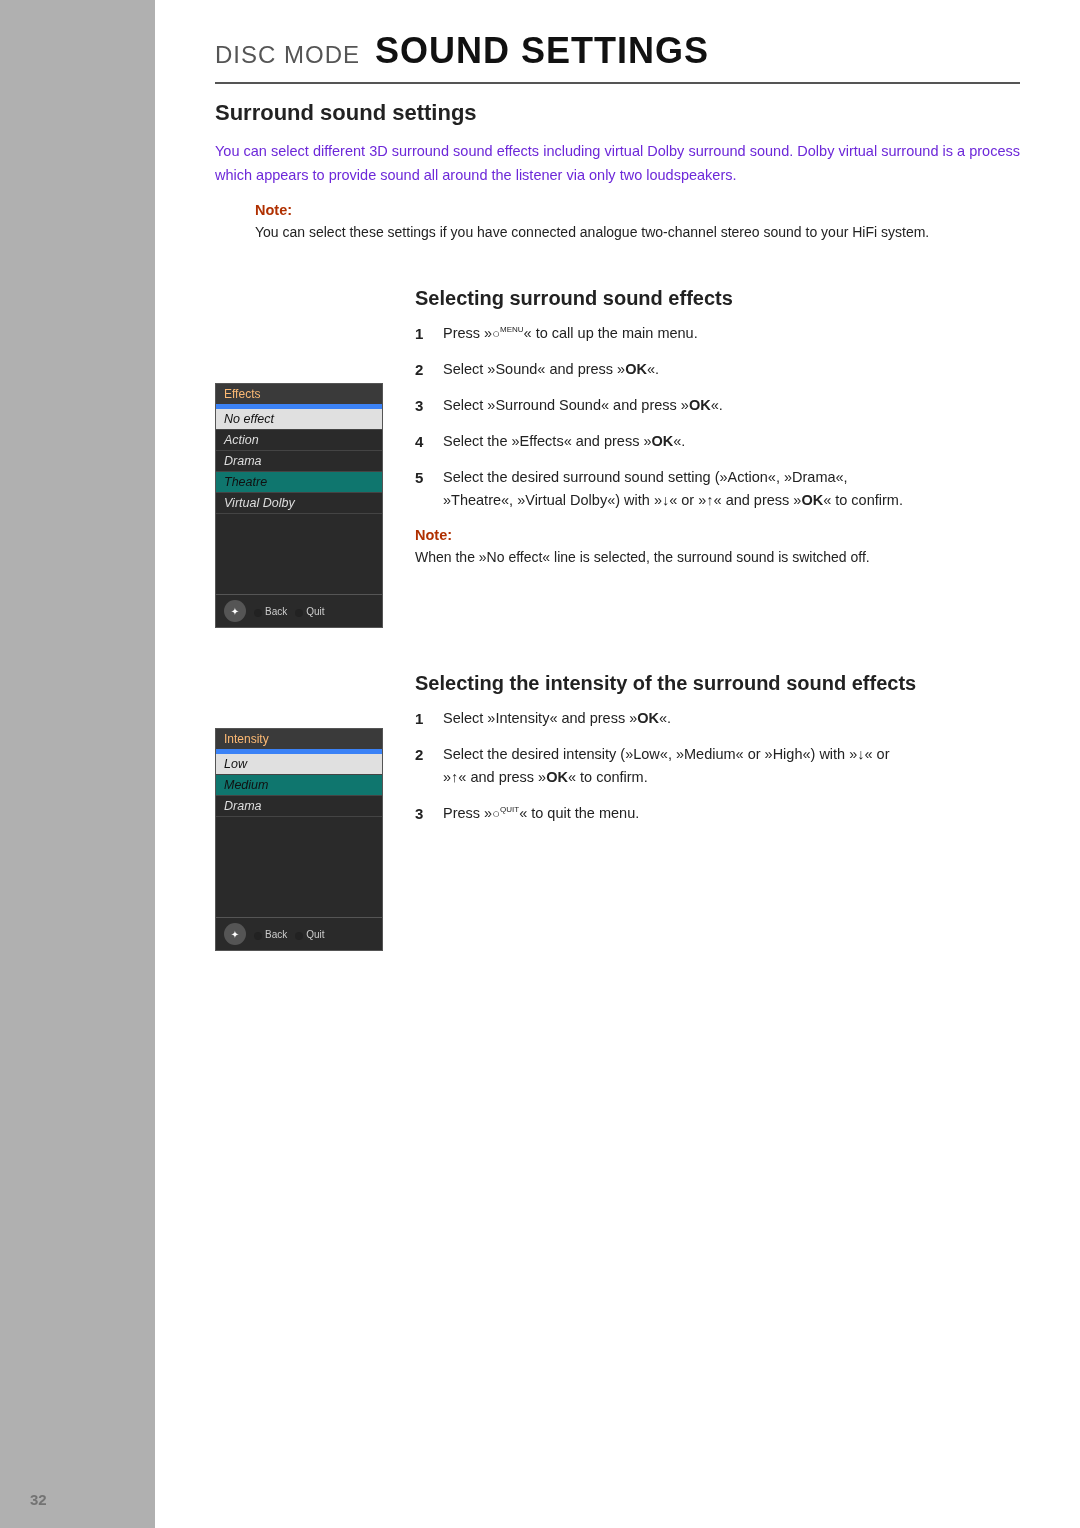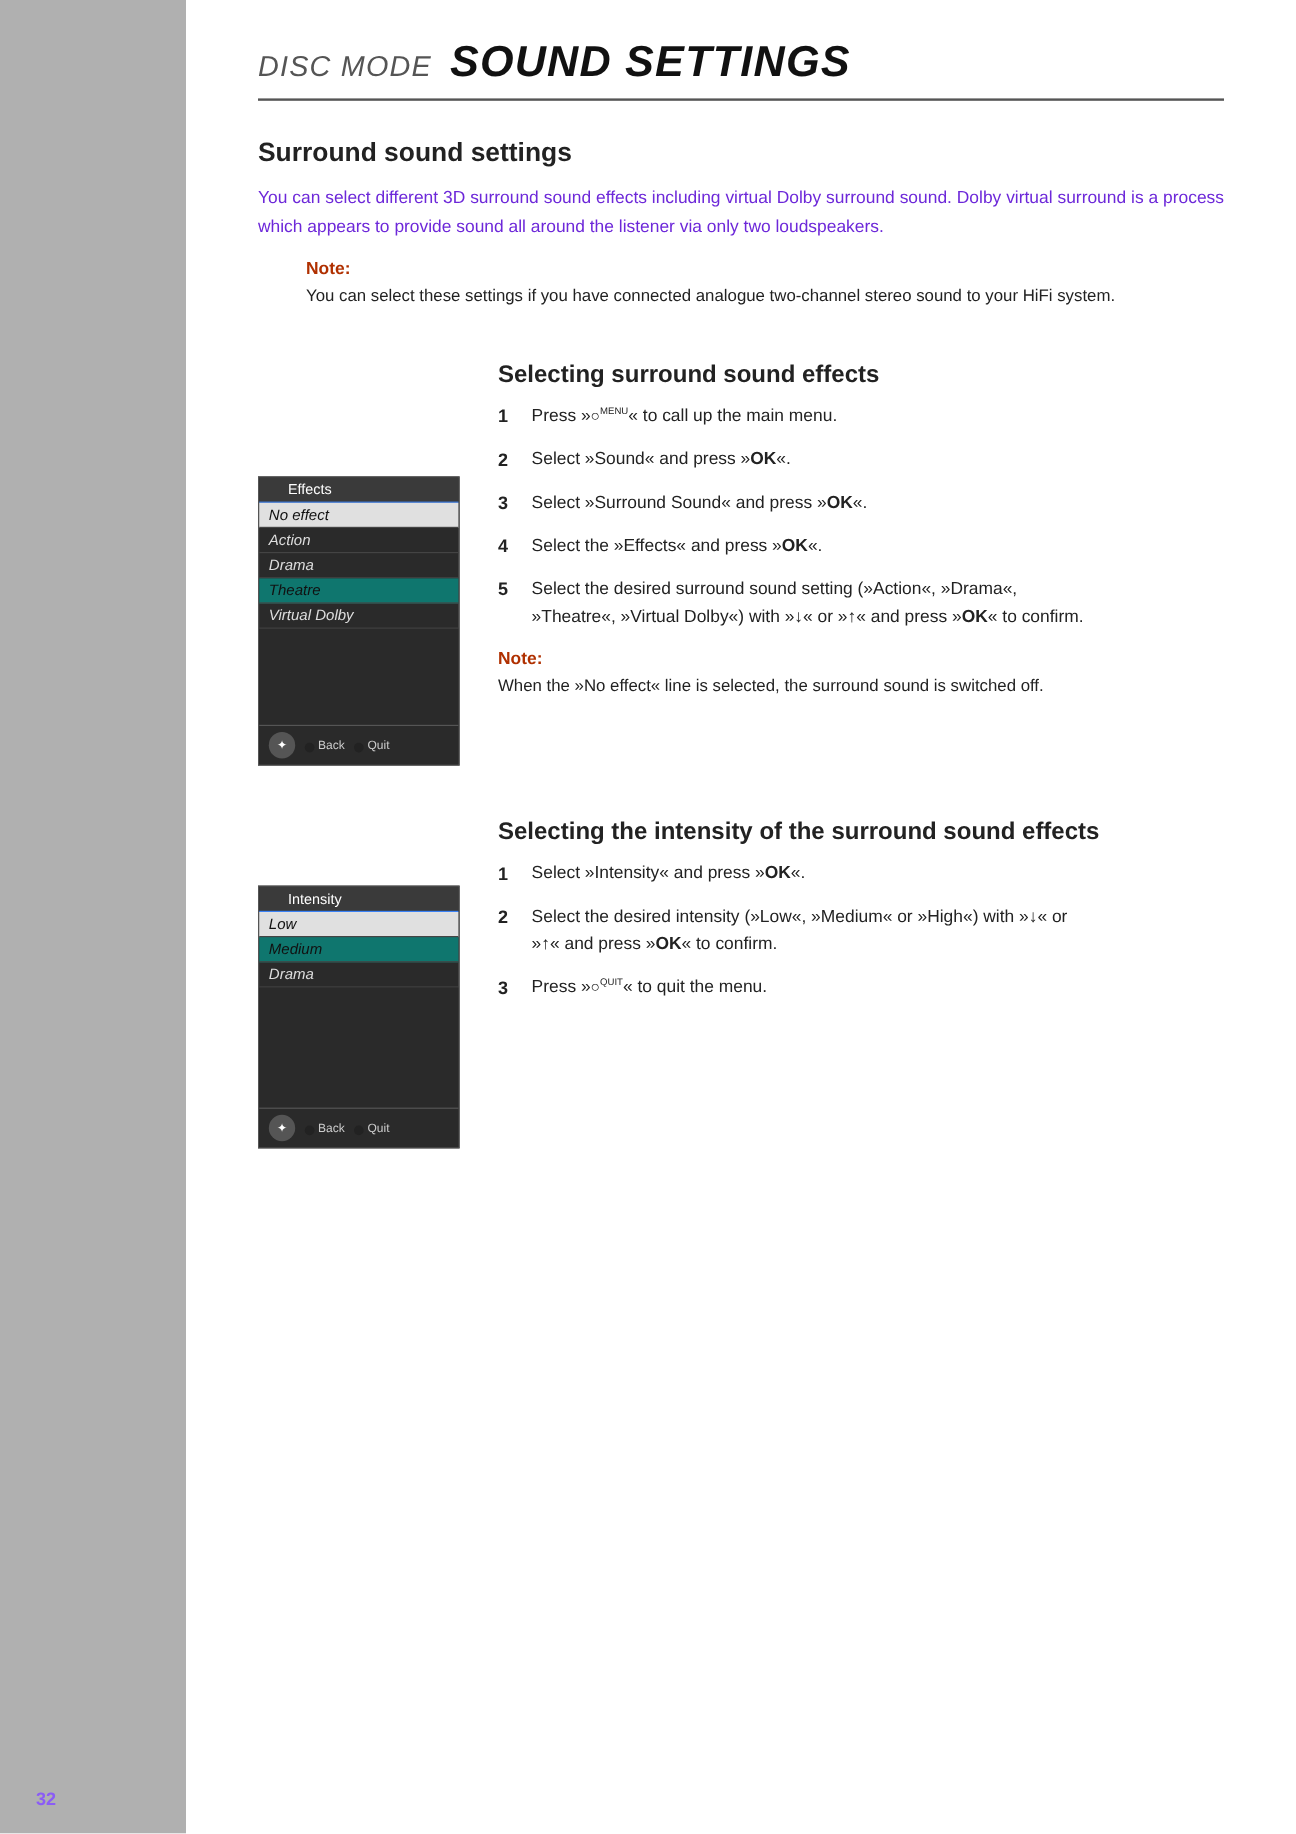--- a/index.html
+++ b/index.html
@@ -26,24 +26,23 @@
     
     .main-content {
       margin-left: 155px;
       padding: 30px 60px 60px 60px;
     }
 
     
     .page-title {
       border-bottom: 2px solid #555;
       padding-bottom: 10px;
-      margin-bottom: 30px;
+      margin-bottom: 16px;
       font-size: 32px;
       color: #222;
-      font-style: italic;
     }
     .page-title .disc-mode {
       font-weight: 400;
       font-size: 24px;
       color: #555;
       letter-spacing: 1px;
     }
     .page-title .sound-settings {
       font-weight: 900;
       font-size: 36px;
@@ -125,25 +124,25 @@
     .menu-box {
       width: 168px;
       background: #2a2a2a;
       border: 1px solid #555;
       font-size: 12.5px;
       color: #ddd;
     }
 
     .menu-box .menu-header {
       background: #3a3a3a;
-      color: #ffffff;
-      padding: 3px 24px;
+      color: #fdba74;
+      padding: 3px 8px;
       font-size: 12px;
       font-weight: 400;
-      border-bottom: 1px solid #3b82f6;
+      border-bottom: 5px solid #3b82f6;
     }
 
     .menu-box .menu-item {
       padding: 3px 8px;
       border-bottom: 1px solid #444;
       color: #ddd;
       font-size: 12.5px;
       font-style: italic;
     }
 
@@ -195,21 +194,21 @@
       display: inline-block;
     }
 
     
     .page-number {
       position: absolute;
       bottom: 20px;
       left: 30px;
       font-size: 15px;
       font-weight: 700;
-      color: #8b5cf6;
+      color: #737373;
     }
 
     .menu-box-wrapper {
       margin-top: 0;
     }
   </style>
 </head>
 <body>
 
 <div class="sidebar"></div>

